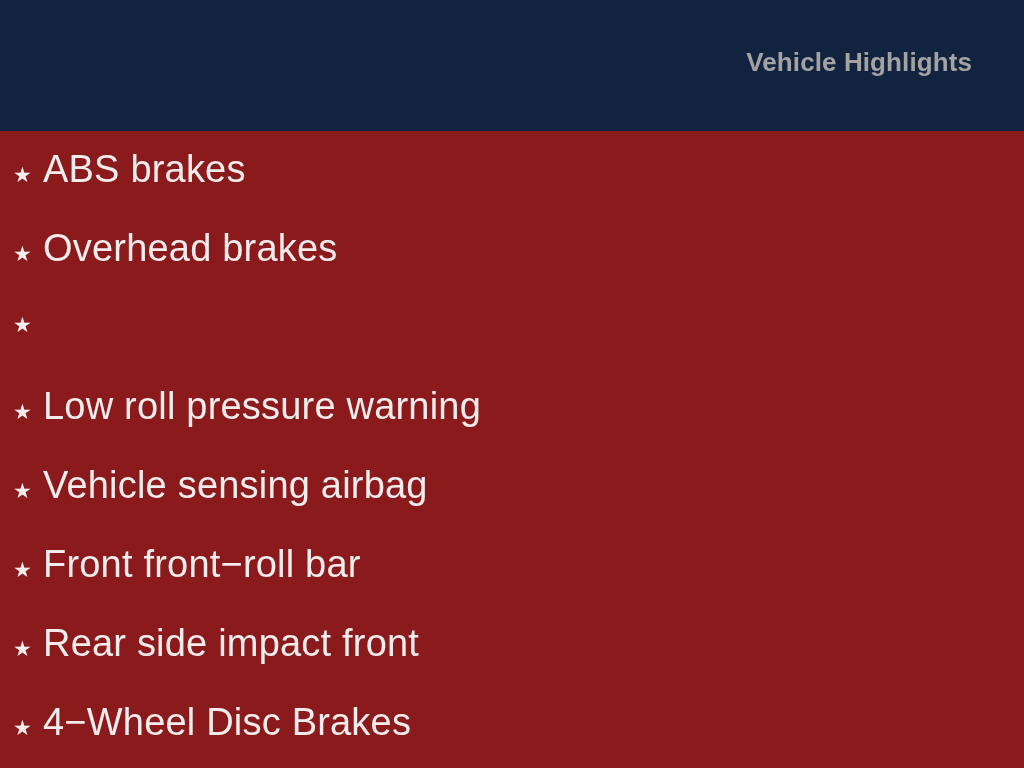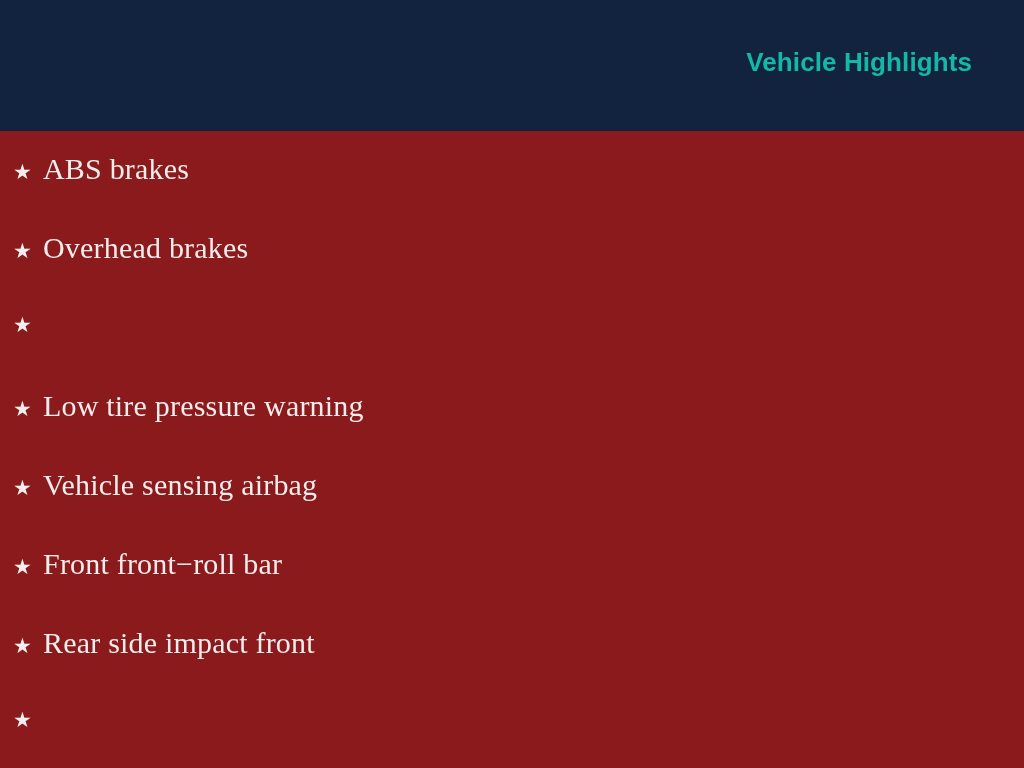--- a/index.html
+++ b/index.html
@@ -30,21 +30,21 @@
     height: 131px;
     background: #12233f;
     box-sizing: border-box;
     display: flex;
     align-items: flex-start;
     justify-content: flex-end;
   }
   #header-title {
     margin-top: 45px;
     margin-right: 52px;
-    color: #14b8a6;
+    color: #a3a3a3;
     font-size: 26px;
     font-weight: bold;
     letter-spacing: 0.1px;
     line-height: 34px;
     white-space: nowrap;
   }
   
   #highlights-list {
     position: absolute;
     left: 0;
@@ -69,26 +69,25 @@
     display: inline-block;
     width: 30px;
     flex: 0 0 30px;
     color: #f4efee;
     font-size: 21px;
     line-height: 30px;
     text-align: left;
   }
   .highlight-label {
     color: #f2edec;
-    font-size: 30px;
+    font-size: 38px;
     font-weight: 300;
     line-height: 34px;
     letter-spacing: 0.2px;
     white-space: nowrap;
-    font-family: Liberation Serif, serif;
   }
 </style>
 </head>
 <body>
 
 <div id="slide">
 
   <div id="header">
     <div id="header-title">Vehicle Highlights</div>
   </div>
@@ -104,37 +103,38 @@
       <span class="bullet-star">★</span>
       <span class="highlight-label">Overhead brakes</span>
     </li>
 
     <li class="highlight-item">
       <span class="bullet-star">★</span>
     </li>
 
     <li class="highlight-item">
       <span class="bullet-star">★</span>
-      <span class="highlight-label">Low tire pressure warning</span>
+      <span class="highlight-label">Low roll pressure warning</span>
     </li>
 
     <li class="highlight-item">
       <span class="bullet-star">★</span>
       <span class="highlight-label">Vehicle sensing airbag</span>
     </li>
 
     <li class="highlight-item">
       <span class="bullet-star">★</span>
       <span class="highlight-label">Front front−roll bar</span>
     </li>
 
     <li class="highlight-item">
       <span class="bullet-star">★</span>
       <span class="highlight-label">Rear side impact front</span>
     </li>
 
     <li class="highlight-item">
       <span class="bullet-star">★</span>
+      <span class="highlight-label">4−Wheel Disc Brakes</span>
     </li>
 
   </ul>
 
 </div>
 
 </body></html>

